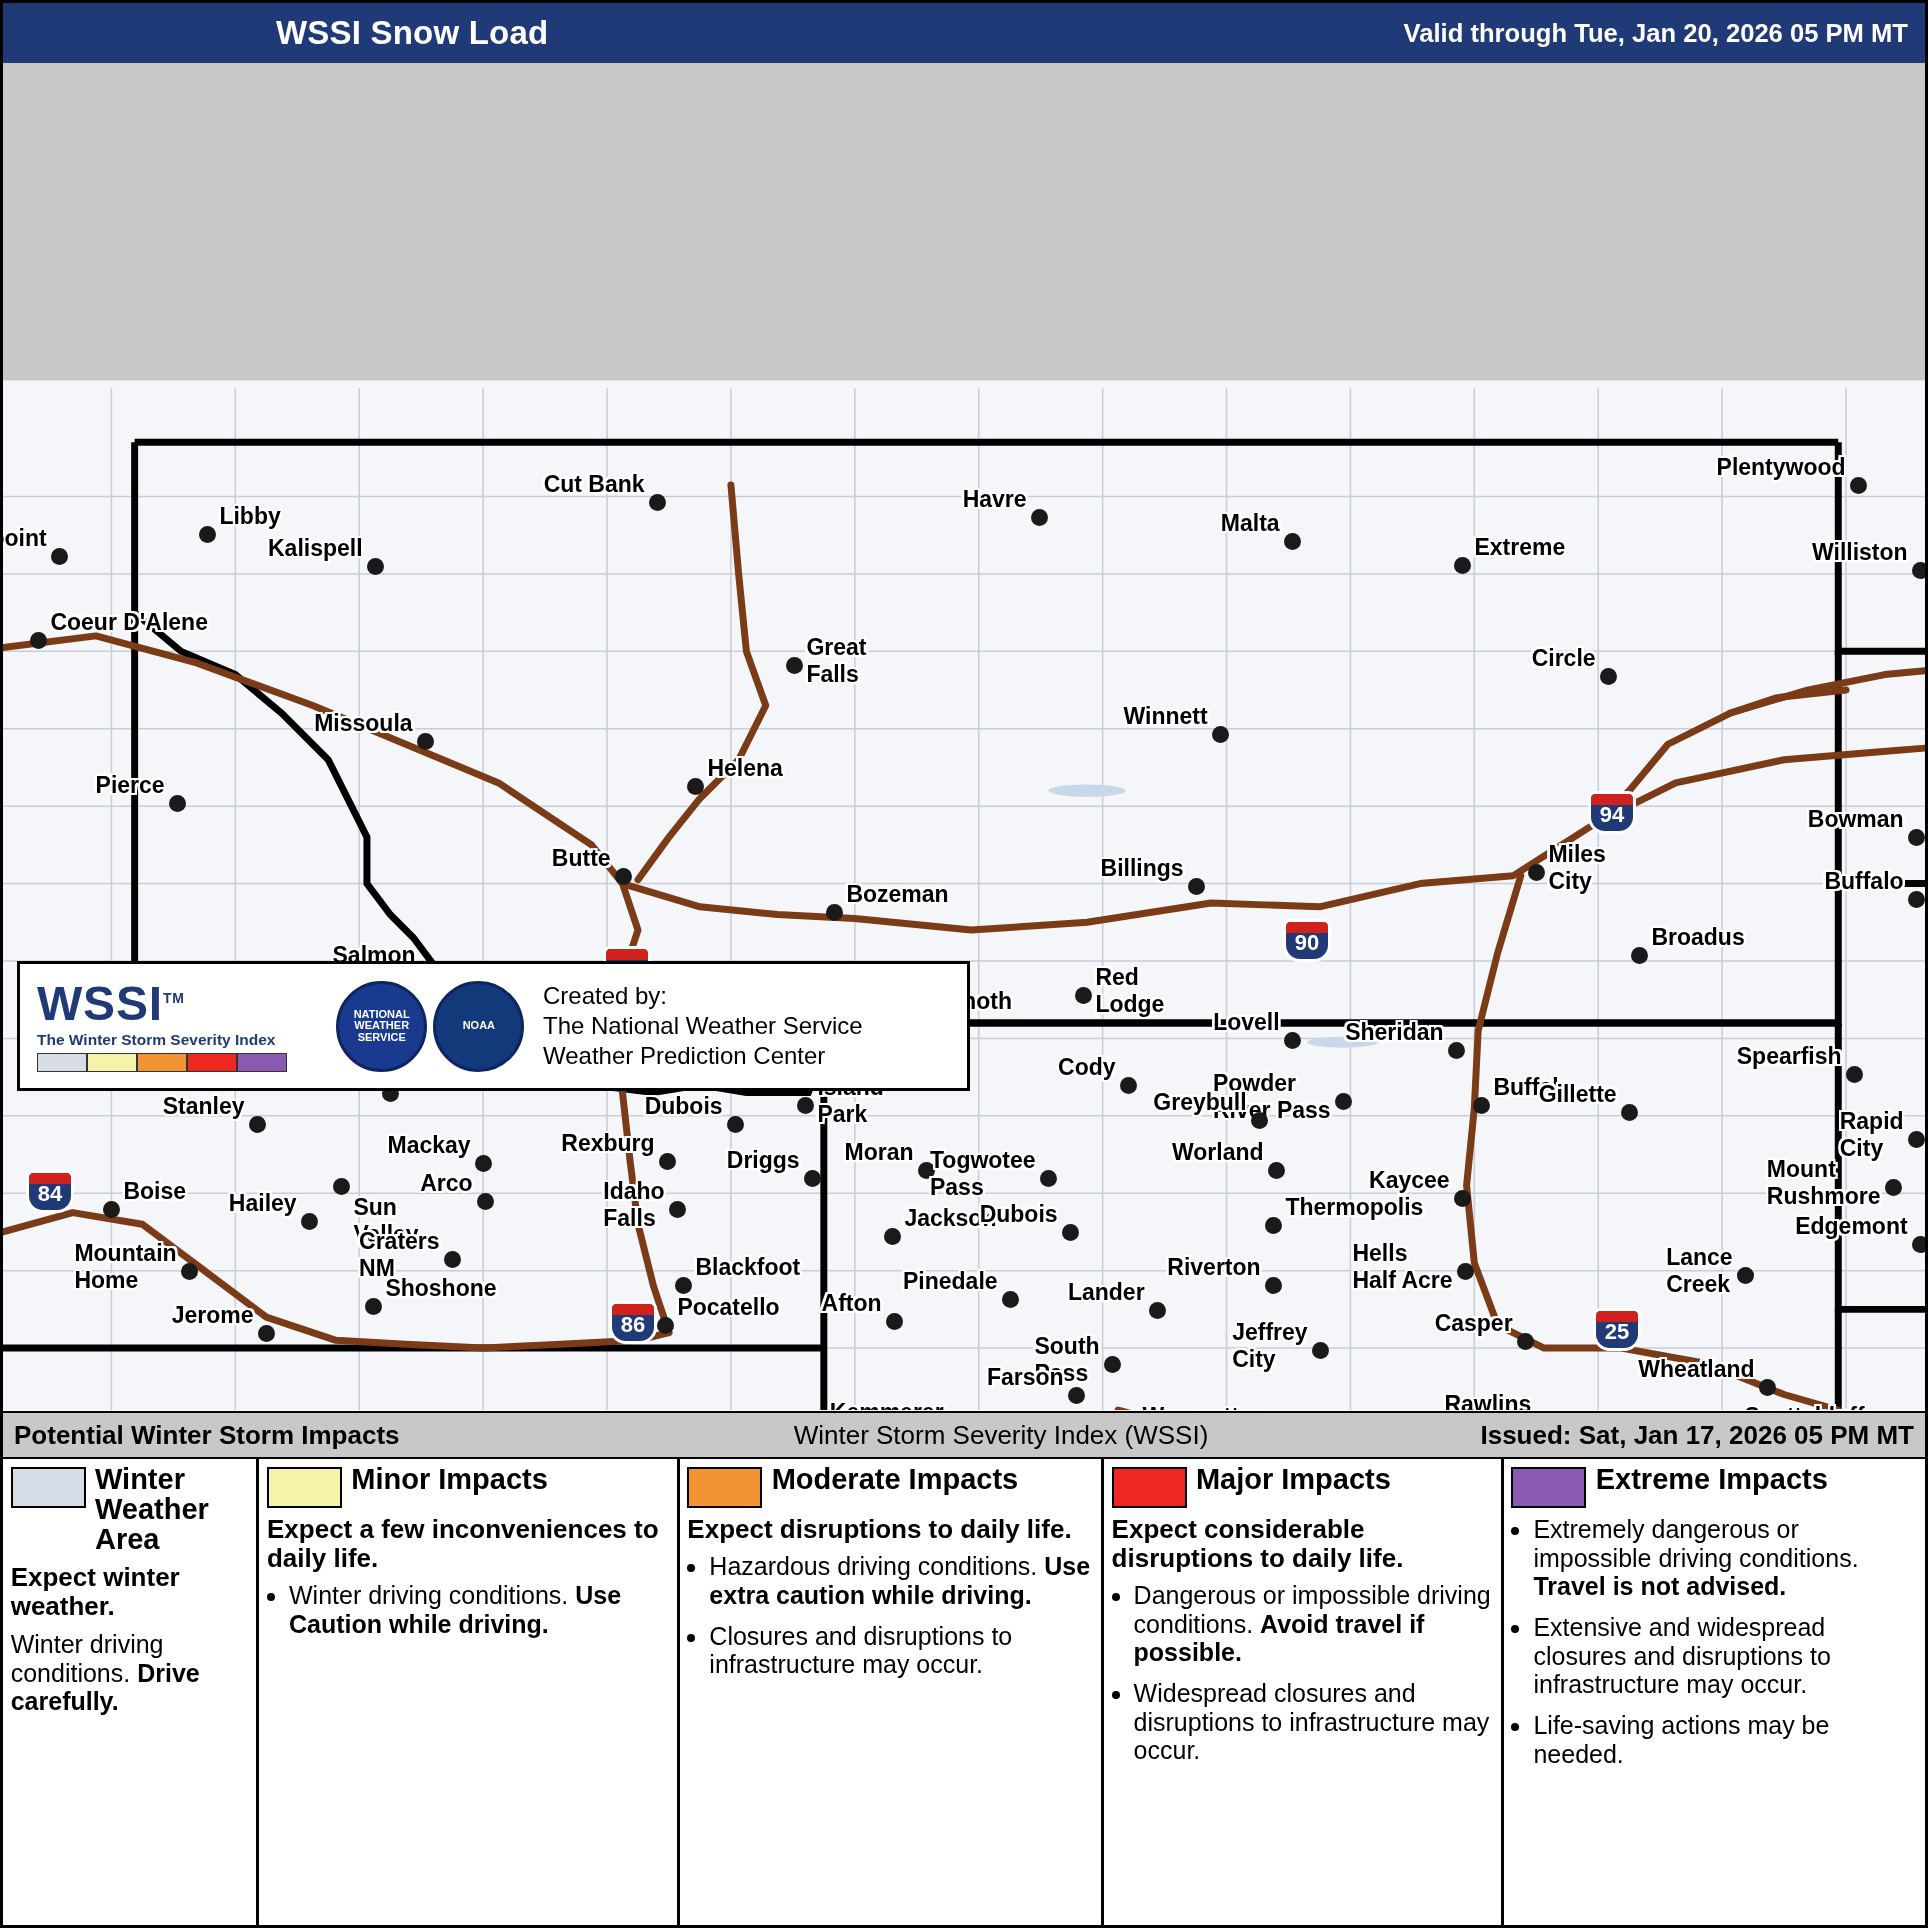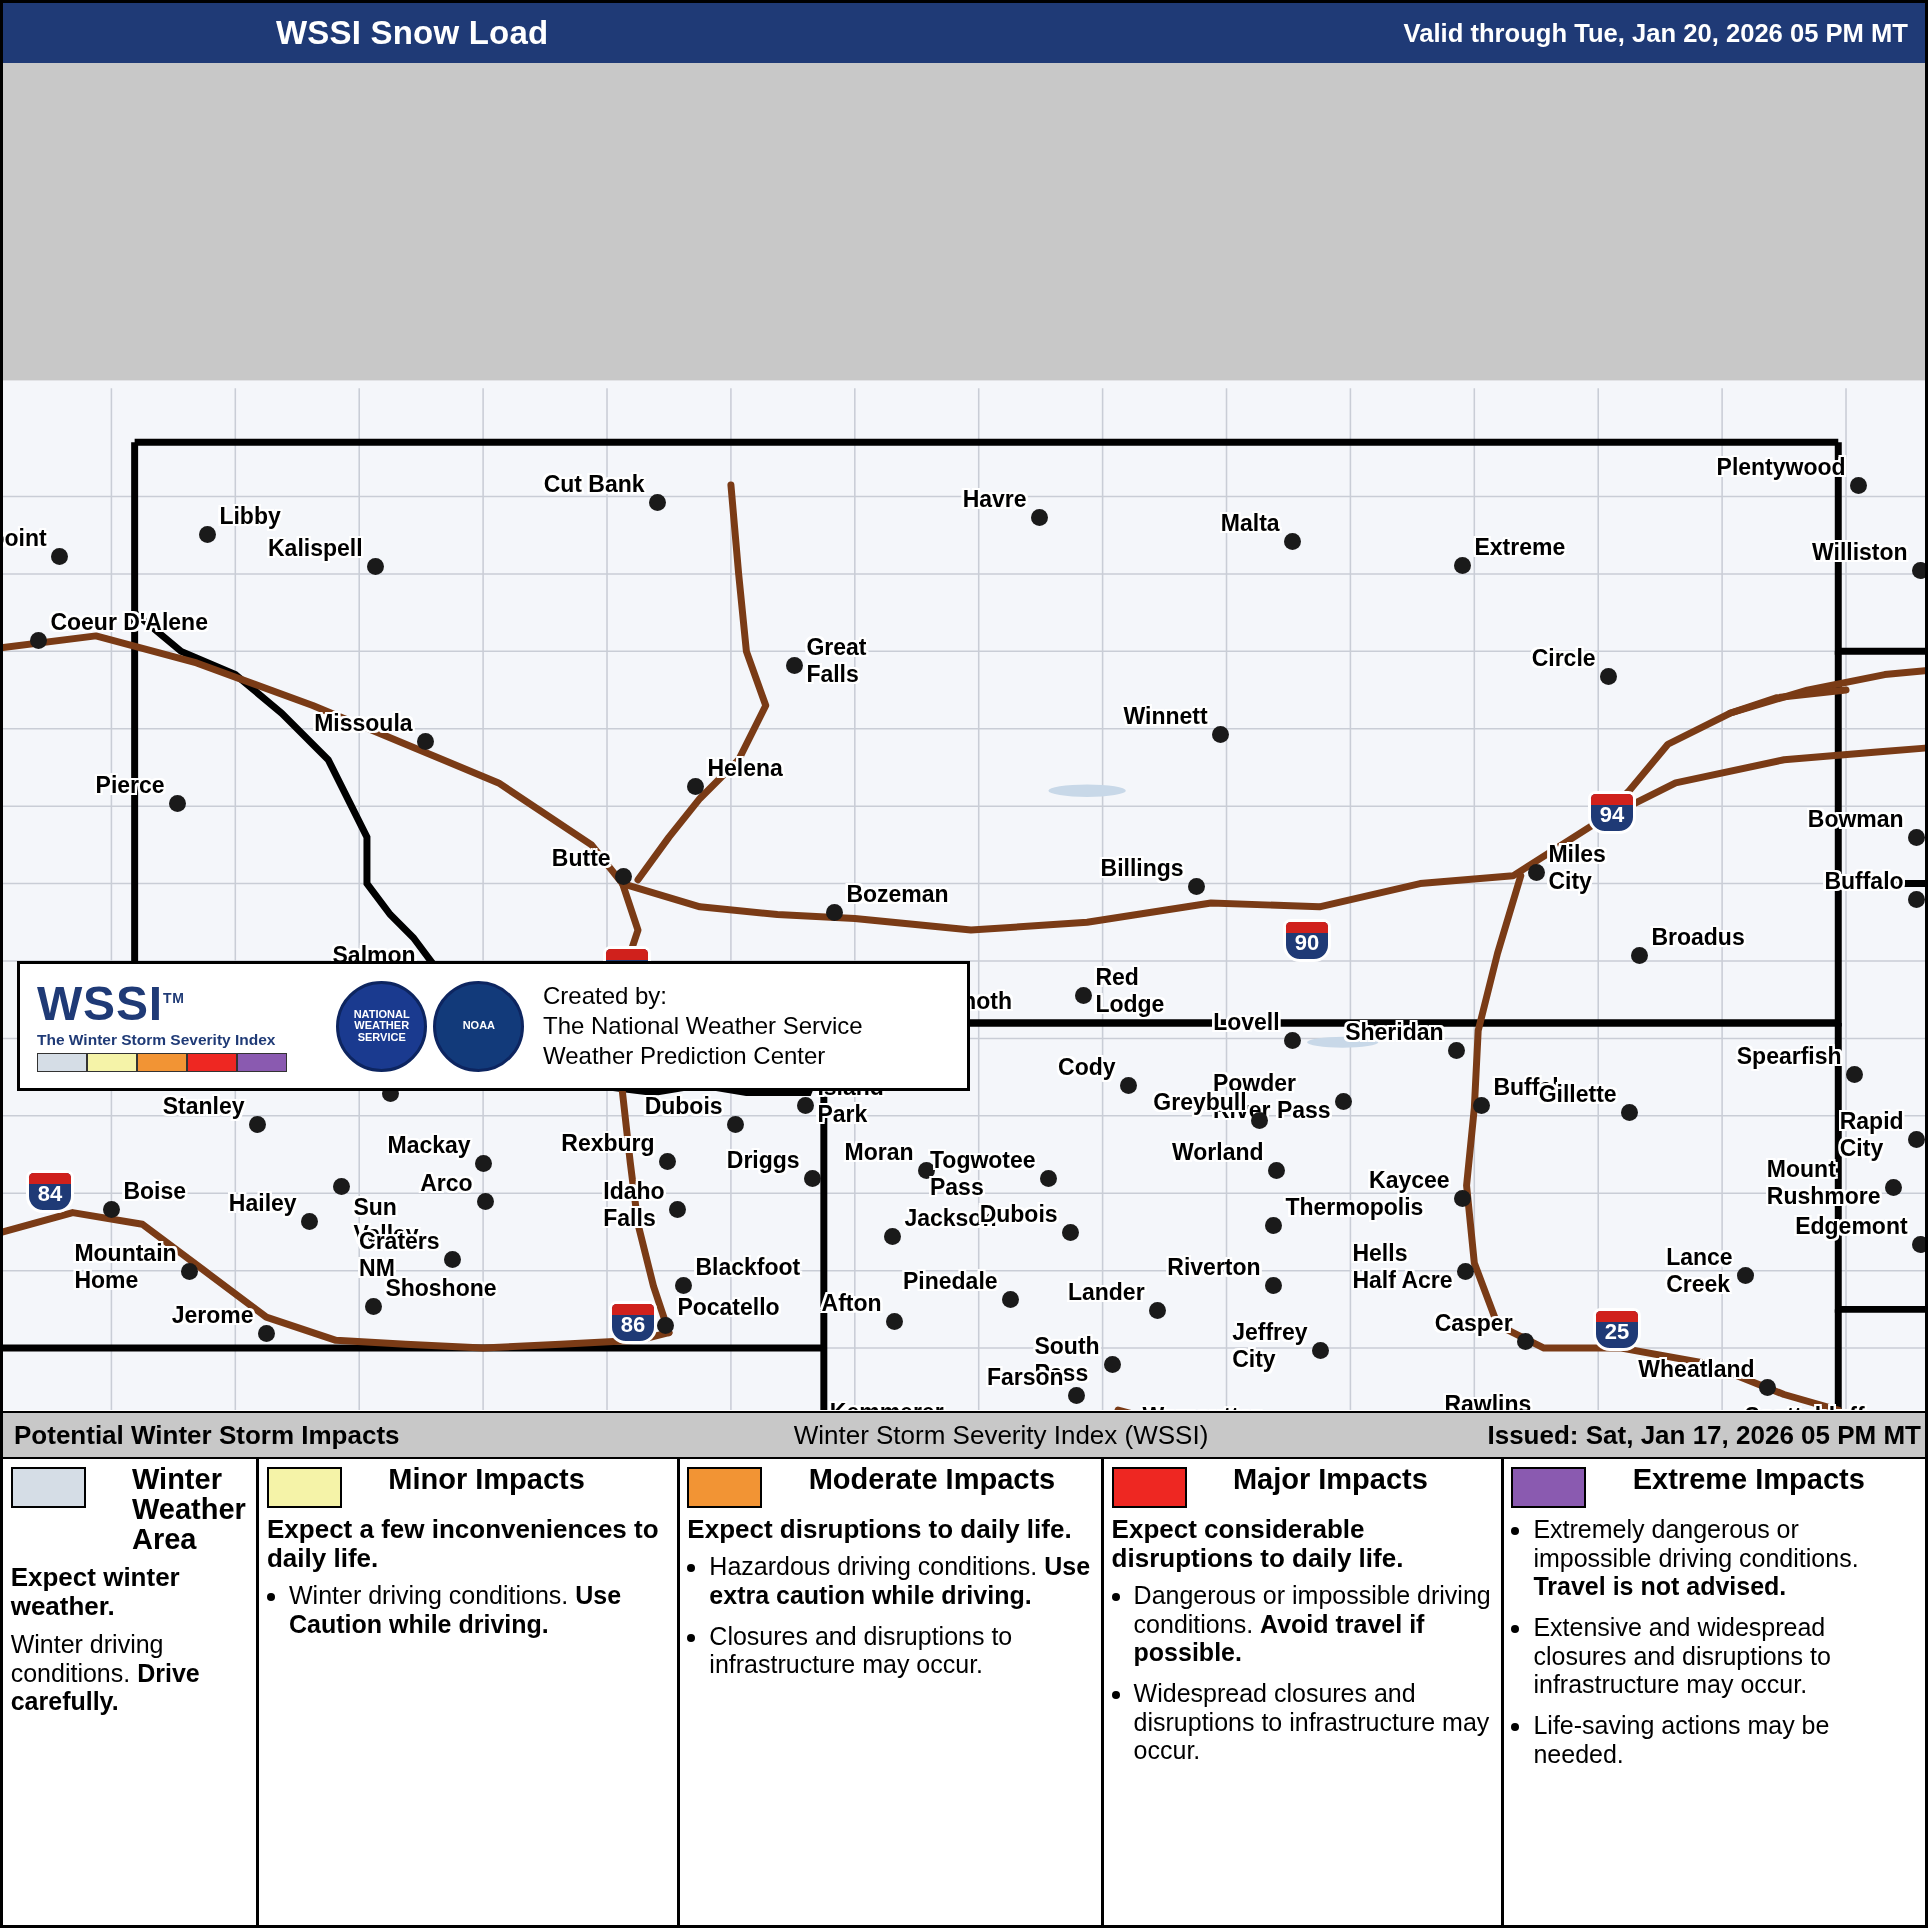--- a/index.html
+++ b/index.html
@@ -189,21 +189,21 @@
     border-bottom: 2.3px solid #000;
     box-sizing: border-box;
     display: flex;
     align-items: center;
     font-size: 26px;
     font-weight: bold;
     color: #000;
   }
   .subbar .left { padding-left: 11px; width: 681px; }
   .subbar .mid { width: 612px; text-align: center; font-weight: normal; }
-  .subbar .right { flex: 1; text-align: right; padding-right: 4px; }
+  .subbar .right { flex: 1; text-align: right; padding-right: 11px; }
 
   
   .legend {
     position: absolute;
     left: 0;
     top: 1456px;
     width: 1922px;
     height: 466px;
     display: flex;
     box-sizing: border-box;
@@ -214,21 +214,21 @@
     padding: 4.6px 7.7px 0 7.7px;
     position: relative;
   }
   .lcol:last-child { border-right: none; }
   .lcol.c0 { width: 262px; }
   .lcol.c1 { width: 430px; }
   .lcol.c2 { width: 434px; }
   .lcol.c3 { width: 409px; }
   .lcol.c4 { width: 431px; }
 
-  .lhead { display: flex; align-items: flex-start; gap: 37px; }
+  .lhead { display: flex; align-items: flex-start; }
   .swatch {
     width: 71px; height: 37px;
     border: 2.3px solid #000;
     flex: none;
     margin-top: 3.1px;
   }
   .lhead .htxt {
     font-size: 29px;
     font-weight: bold;
     margin-left: 9.3px;

